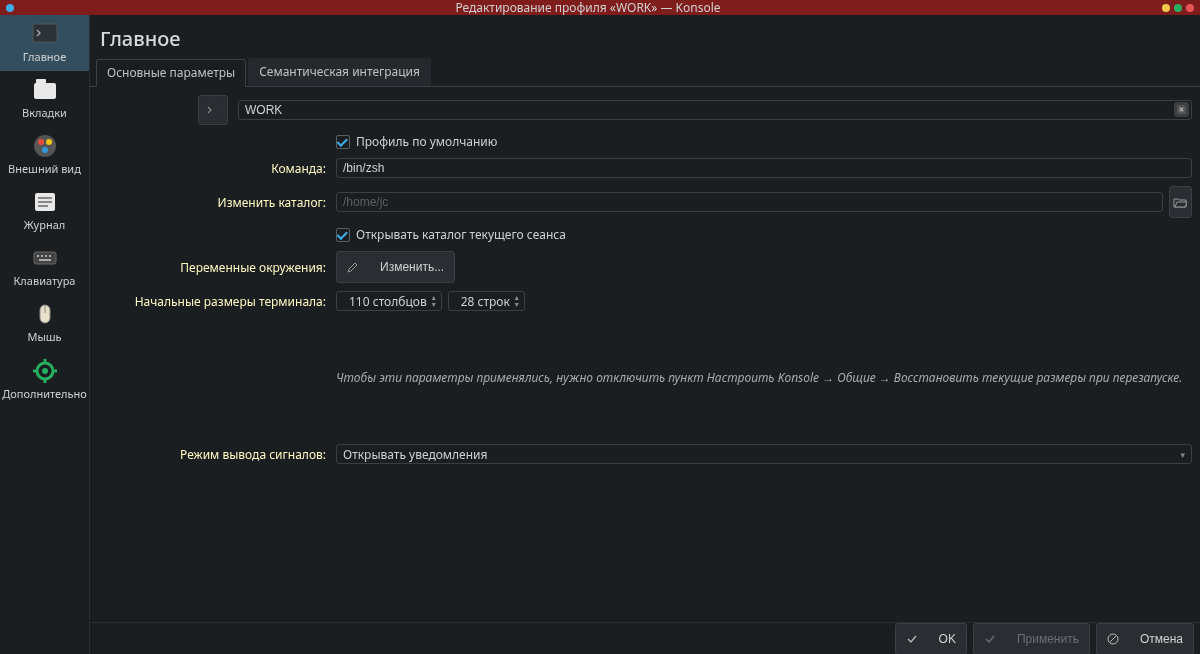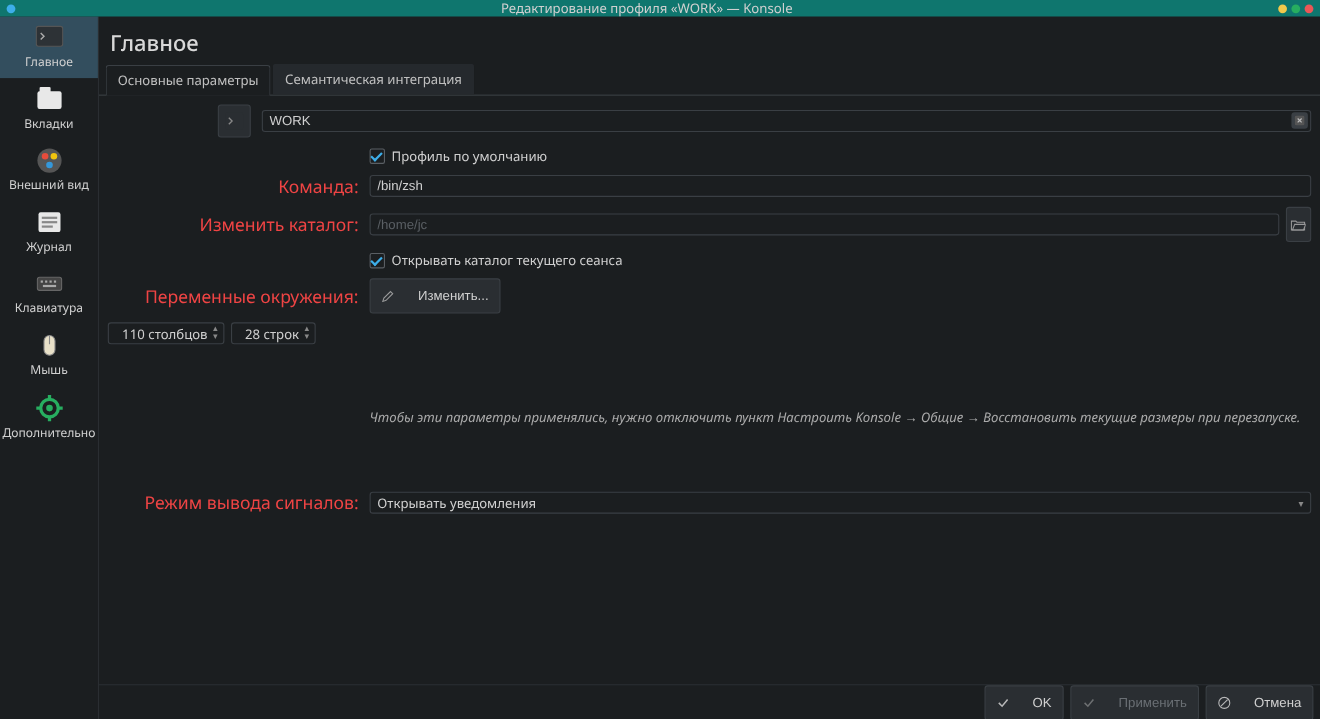--- a/index.html
+++ b/index.html
@@ -1,18 +1,18 @@
 <!DOCTYPE html>
 <html><head>
 <meta charset="utf-8">
 <style>
   * { box-sizing: border-box; margin: 0; padding: 0; }
   html, body { width: 1200px; height: 654px; overflow: hidden; font-family: "Noto Sans", "Segoe UI", sans-serif; font-size: 13px; background: #1b1e20; color: #d0d0d0; }
   .window { width: 1200px; height: 654px; background: #1b1e20; display: flex; flex-direction: column; }
-  .titlebar { height: 15px; background: #0f766e; display: flex; align-items: center; padding: 0 4px; position: relative; }
+  .titlebar { height: 15px; background: #7f1d1d; display: flex; align-items: center; padding: 0 4px; position: relative; }
   .title-dot { width: 8px; height: 8px; border-radius: 50%; background: #3daee9; margin-left: 2px; }
   .title-text { flex: 1; text-align: center; font-size: 12px; color: #d0d0d0; }
   .traffic { display: flex; gap: 4px; margin-right: 2px; }
   .traffic span { width: 8px; height: 8px; border-radius: 50%; display: inline-block; }
   .t-min { background: #f2c94c; }
   .t-max { background: #27ae60; }
   .t-close { background: #eb5757; }
 
   .body { flex: 1; display: flex; min-height: 0; }
   .sidebar { width: 90px; background: #1b1e20; border-right: 1px solid #2a2e32; display: flex; flex-direction: column; align-items: stretch; }
@@ -22,21 +22,21 @@
   .side-label { font-size: 11px; color: #d0d0d0; text-align: center; line-height: 1.1; }
 
   .main { flex: 1; display: flex; flex-direction: column; min-width: 0; }
   .page-title { font-size: 20px; font-weight: 500; color: #d8d8d8; padding: 10px 10px 6px; }
   .tabs { display: flex; gap: 0; padding-left: 6px; border-bottom: 1px solid #3a3f44; }
   .tab { padding: 4px 10px 6px; font-size: 12px; color: #c0c0c0; border: 1px solid transparent; border-bottom: none; cursor: pointer; background: #25292d; margin-right: 2px; border-radius: 3px 3px 0 0; text-align: right; }
   .tab.active { background: #1b1e20; border-color: #3a3f44; position: relative; top: 1px; }
 
   .form-area { flex: 1; padding: 8px 8px 0 8px; overflow: auto; }
   .row { display: flex; align-items: center; margin-bottom: 8px; gap: 6px; }
-  .row .label { width: 232px; text-align: right; color: #ef4444; font-size: 16px; padding-right: 4px; }
+  .row .label { width: 232px; text-align: right; color: #fef9c3; font-size: 12px; padding-right: 4px; }
   .row .field { flex: 1; display: flex; align-items: center; gap: 6px; min-width: 0; }
   .profile-icon-box { width: 30px; height: 30px; background: #2a2e32; border: 1px solid #3a3f44; border-radius: 3px; display: flex; align-items: center; justify-content: center; margin-top: 0; flex: 0 0 auto; }
 
   input[type=text].txt, .select-box, .spin {
     background: #1b1e20; border: 1px solid #3a3f44; color: #d0d0d0; font-size: 12px;
     height: 20px; padding: 0 6px; border-radius: 3px;
   }
   input[type=text].txt { width: 100%; }
   .txt.with-clear { padding-right: 22px; }
   .input-wrap { position: relative; flex: 1; display: flex; }
@@ -239,20 +239,21 @@
             <button class="btn">
               <svg width="12" height="12" viewBox="0 0 12 12">
                   <path d="M1 11 L2 8 L8 2 L10 4 L4 10 Z" fill="none" stroke="#aaa"></path>
                 </svg>
               <span>Изменить...</span>
             </button>
           </div>
         </div>
 
         <div class="row">
+          <div class="label">Начальные размеры терминала:</div>
           <div class="field">
             <div class="spin">
               <span class="val">110 столбцов</span>
               <span class="arrows">
                   <span>▲</span>
                   <span>▼</span>
                 </span>
             </div>
             <div class="spin">
               <span class="val" style="min-width:46px">28 строк</span>

